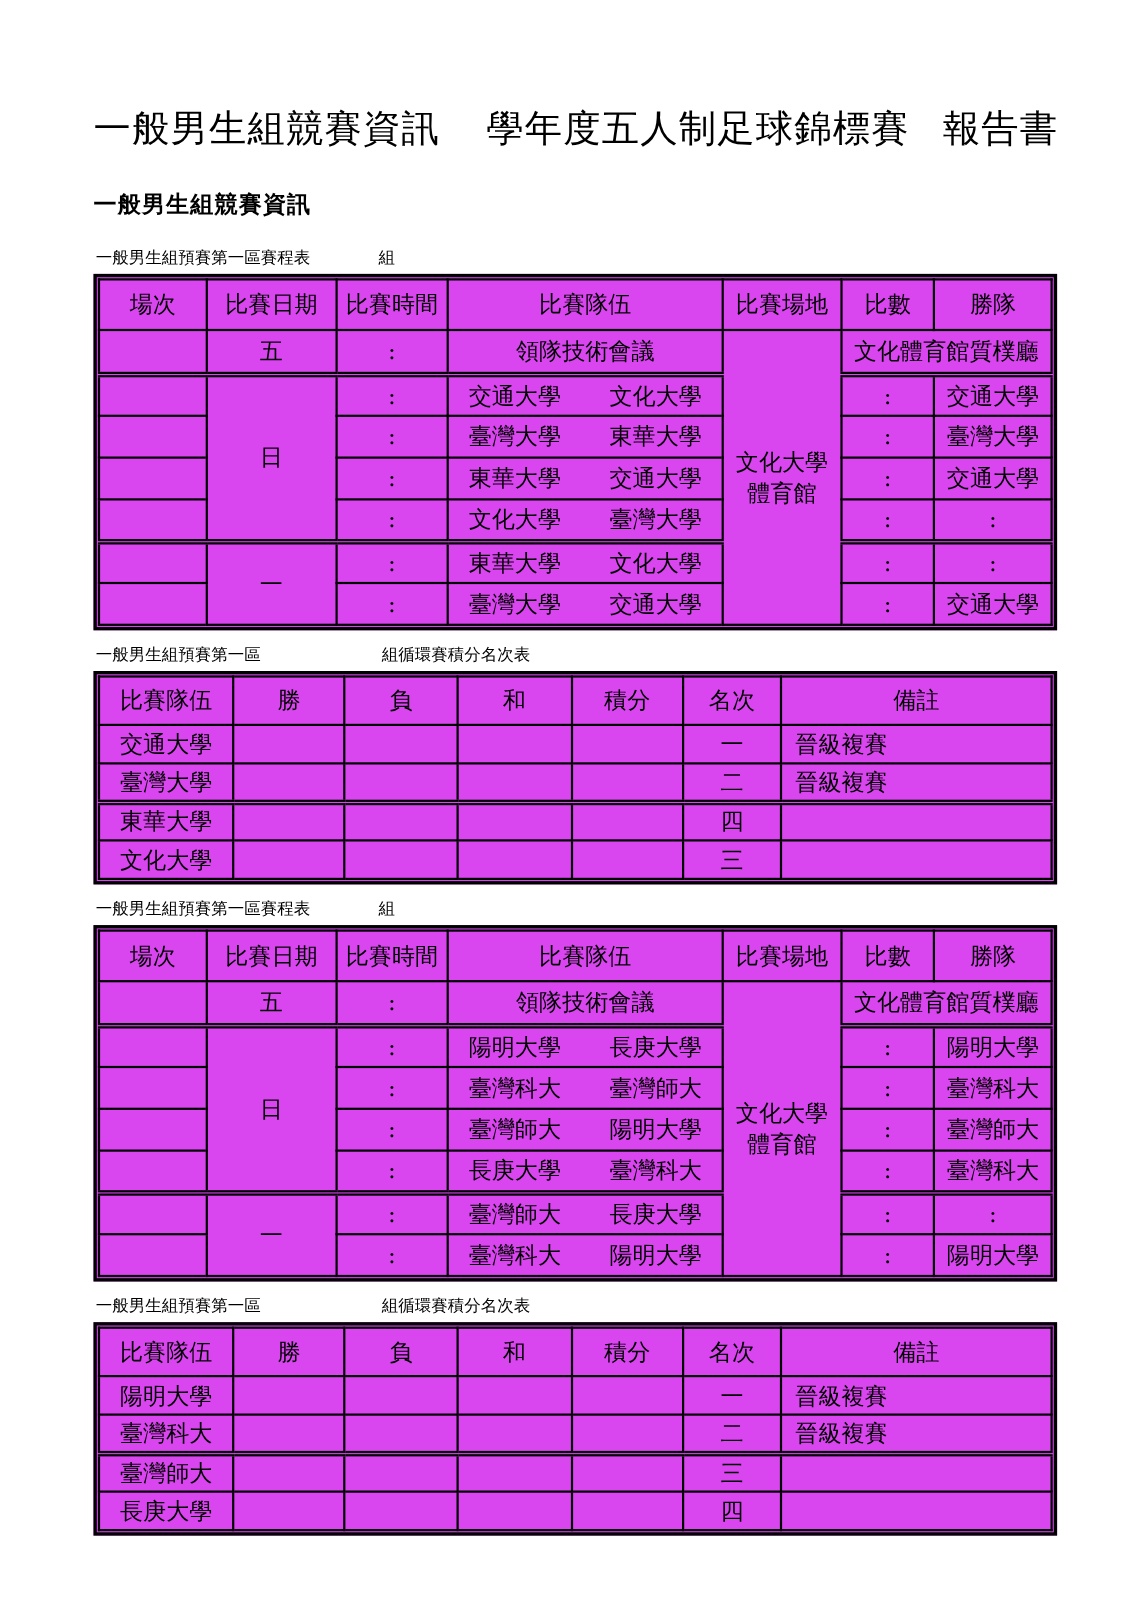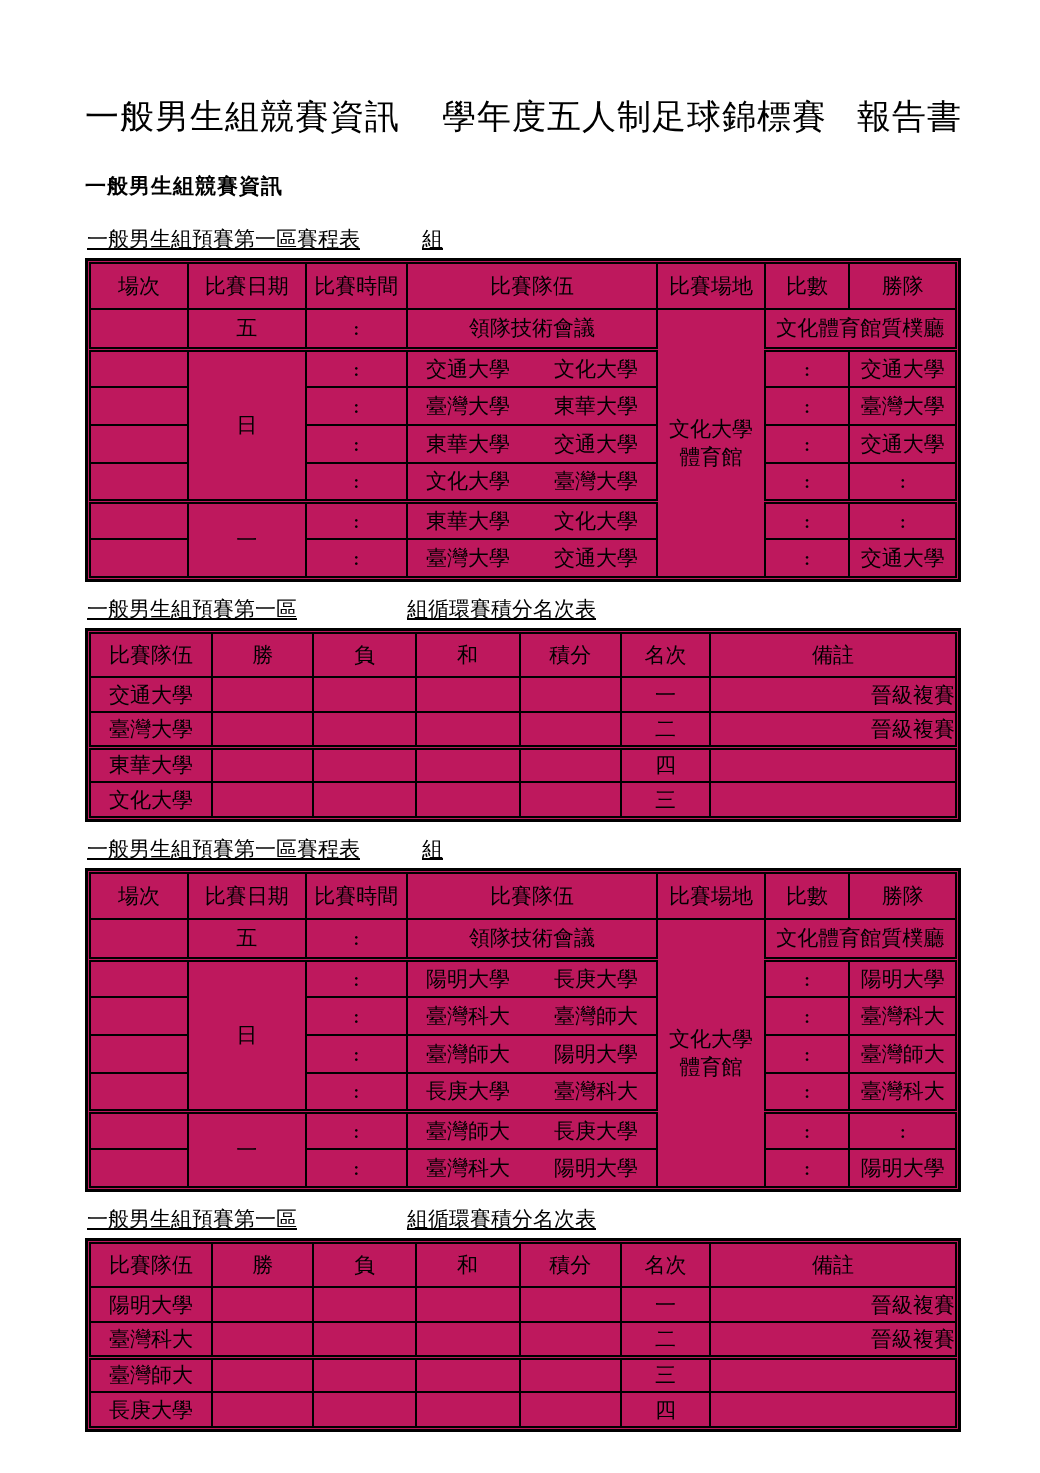--- a/index.html
+++ b/index.html
@@ -25,33 +25,32 @@
   .title .tgap2 { margin-left: 30px; }
 
   .subtitle {
     margin-top: 32px;
     font-size: 21px;
     font-weight: bold;
     letter-spacing: 1px;
   }
 
   .caption {
-    font-size: 21px;
+    font-size: 15px;
     margin: 13px 0 5px 2px;
     white-space: nowrap;
-    text-decoration: underline;
   }
   .caption .gap-s { margin-left: 62px; }
   .caption .gap-r { margin-left: 110px; }
   .caption.first { margin-top: 25px; }
 
   .twrap {
     border: 3px solid #000;
     padding: 1px;
-    background: #be185d;
+    background: #d946ef;
   }
   table {
     width: 100%;
     border-collapse: collapse;
     table-layout: fixed;
   }
   th, td {
     border: 2px solid #000;
     font-size: 21px;
     font-weight: normal;
@@ -61,21 +60,21 @@
     white-space: nowrap;
   }
   .schedule tr     { height: 38px; }
   .schedule tr.hdr { height: 46px; }
   .schedule tr.meet{ height: 40px; }
   .standings tr     { height: 35px; }
   .standings tr.hdr { height: 44px; }
 
   tr.sep > td { border-top: 5px double #000; }
 
-  td.note { text-align: right; padding-left: 12px; }
+  td.note { text-align: left; padding-left: 12px; }
   .pair { display: flex; justify-content: center; gap: 44px; }
   .venue-cell { line-height: 1.35; }
 </style>
 </head>
 <body>
 
 <div class="page">
 
   <h1 class="title"><span>一般男生組競賽資訊</span><span class="tgap1">學年度五人制足球錦標賽</span><span class="tgap2">報告書</span></h1>
 

